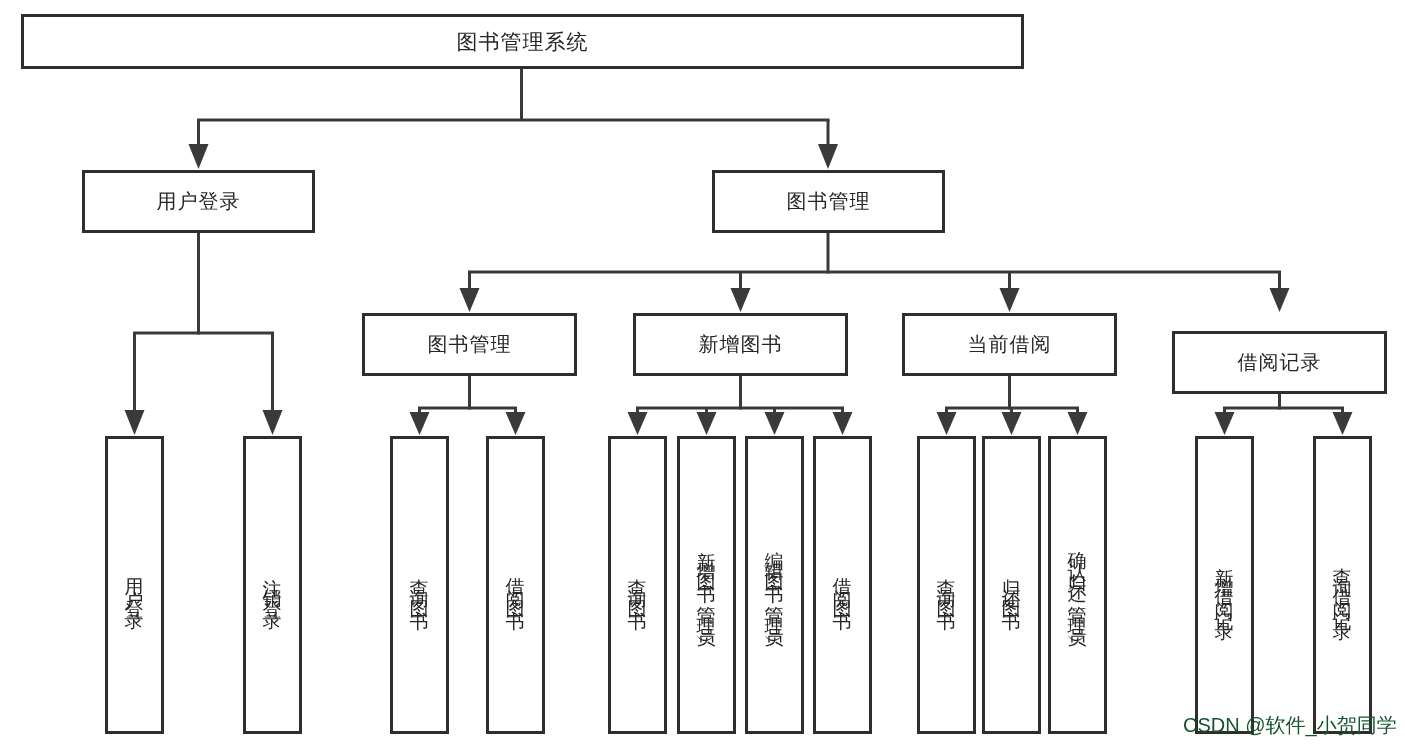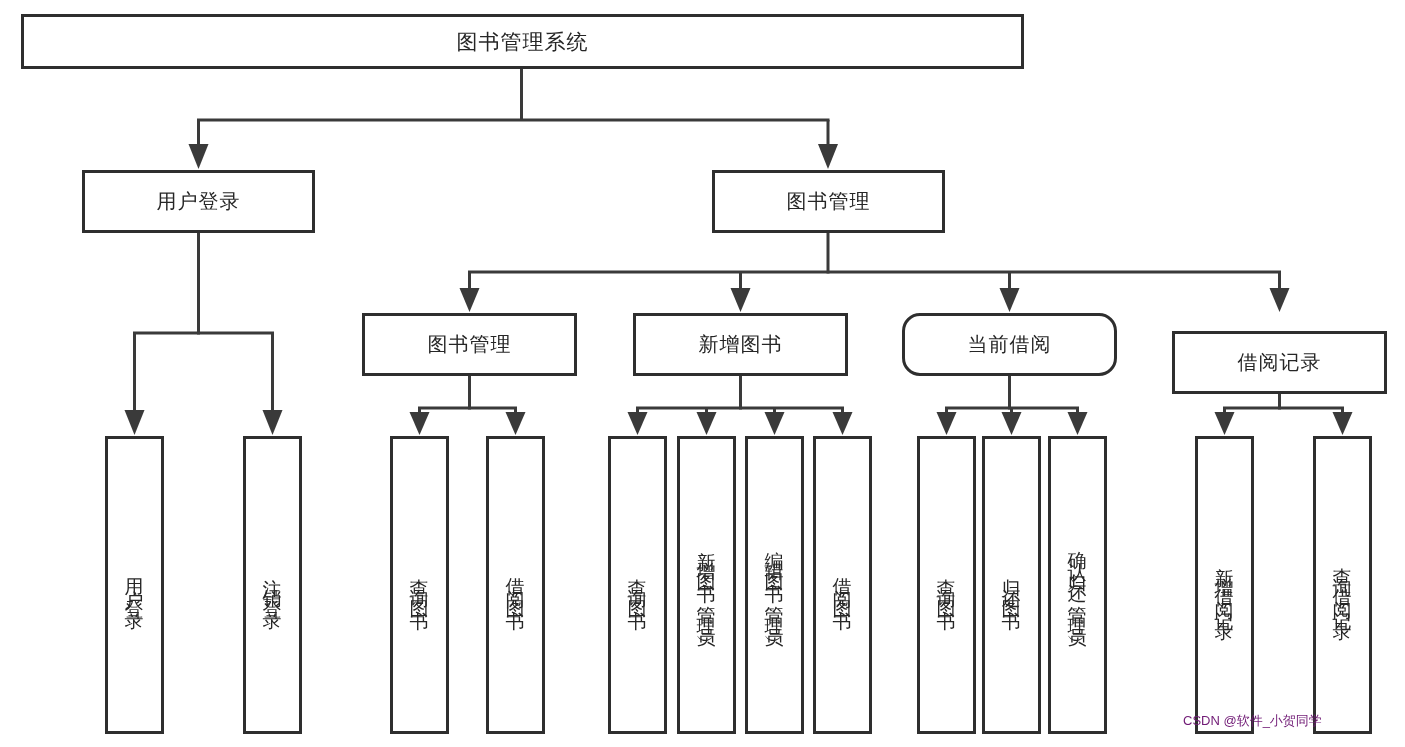--- a/index.html
+++ b/index.html
@@ -38,43 +38,43 @@
   }
   
   .n-root   { left: 21px;  top: 14px;  width: 1003px; height: 55px; }
   
   .n-login  { left: 82px;  top: 170px; width: 233px;  height: 63px; }
   .n-mgmt   { left: 712px; top: 170px; width: 233px;  height: 63px; }
   
   .l3 { top: 313px; width: 215px; height: 63px; }
   .n-rec    { left: 362px; }
   .n-borrow { left: 633px; }
-  .n-cur    { left: 902px; border-radius: 18px; }
+  .n-cur    { left: 902px; }
   .n-rec2   { left: 1172px; margin-top: 18px; }
   
   .l4 { top: 436px; width: 59px; height: 298px; }
   .f-1a { left: 105px; }
   .f-1b { left: 243px; }
   .f-2a { left: 390px; }
   .f-2b { left: 486px; }
   .f-3a { left: 608px; }
   .f-3b { left: 677px; }
   .f-3c { left: 745px; }
   .f-3d { left: 813px; }
   .f-4a { left: 917px; }
   .f-4b { left: 982px; }
   .f-4c { left: 1048px; }
   .f-5a { left: 1195px; }
   .f-5b { left: 1313px; }
   #watermark {
     position: absolute;
     left: 1183px;
     top: 712px;
-    font-size: 13px;
-    color: #701a75;
+    font-size: 20px;
+    color: #14532d;
     white-space: nowrap;
     z-index: 5;
   }
 </style>
 </head>
 <body>
 
 <div id="canvas">
 
   <svg id="connectors" viewBox="0 0 1405 747" xmlns="http://www.w3.org/2000/svg" stroke="#3a3a3a" stroke-width="3" fill="none">

